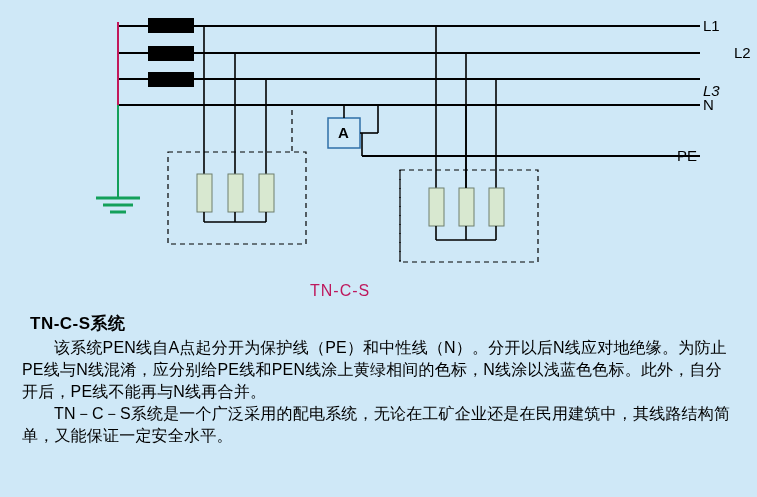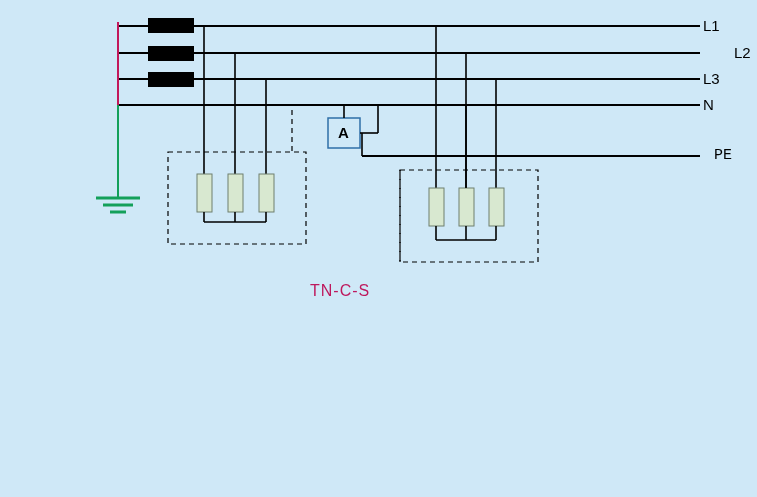--- a/index.html
+++ b/index.html
@@ -157,23 +157,28 @@
         <line x1="496" y1="226" x2="496" y2="240" stroke="#000" stroke-width="1.6"></line>
         <line x1="436" y1="240" x2="496" y2="240" stroke="#000" stroke-width="1.6"></line>
 
         <line x1="466" y1="105" x2="466" y2="188" stroke="#000" stroke-width="1.6"></line>
       </g>
 
     </svg>
 
     <span class="rail-label" style="left:703px; top:17px;">L1</span>
     <span class="rail-label" style="left:703px; top:44px;margin-left:31px;">L2</span>
-    <span class="rail-label" style="left:703px; top:70px;">L3</span>
+    <span class="rail-label" style="left:703px; top:82px;font-style:italic;">L3</span>
     <span class="rail-label" style="left:703px; top:96px;">N</span>
-    <span class="rail-label" style="left:714px; top:147px;font-family:Liberation Mono, monospace;">PE</span>
+    <span class="rail-label" style="left:677px; top:147px;">PE</span>
 
     <span class="box-a-label" style="left:338px; top:124px;">A</span>
 
     <span class="caption" style="left:310px; top:282px;">TN-C-S</span>
   </div>
 
+  <div id="textblock">
+    <div class="heading">TN-C-S系统</div>
+    <p class="indent">该系统PEN线自A点起分开为保护线（PE）和中性线（N）。分开以后N线应对地绝缘。为防止PE线与N线混淆，应分别给PE线和PEN线涂上黄绿相间的色标，N线涂以浅蓝色色标。此外，自分开后，PE线不能再与N线再合并。</p>
+    <p class="indent">TN－C－S系统是一个广泛采用的配电系统，无论在工矿企业还是在民用建筑中，其线路结构简单，又能保证一定安全水平。</p>
+  </div>
 
 </div>
 
 </body></html>

